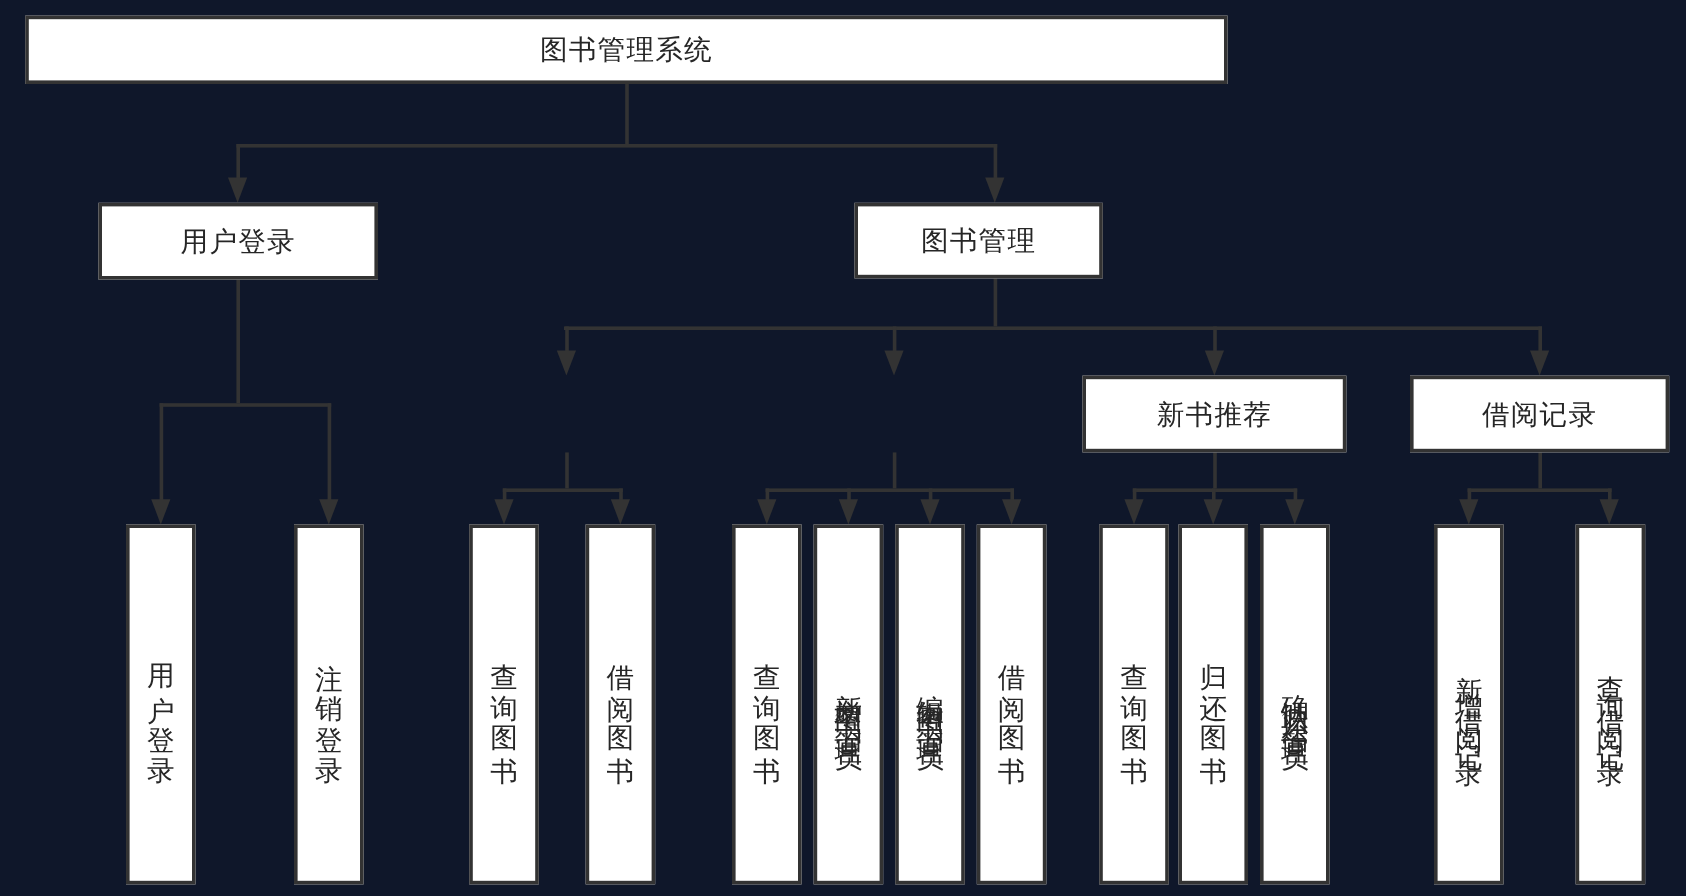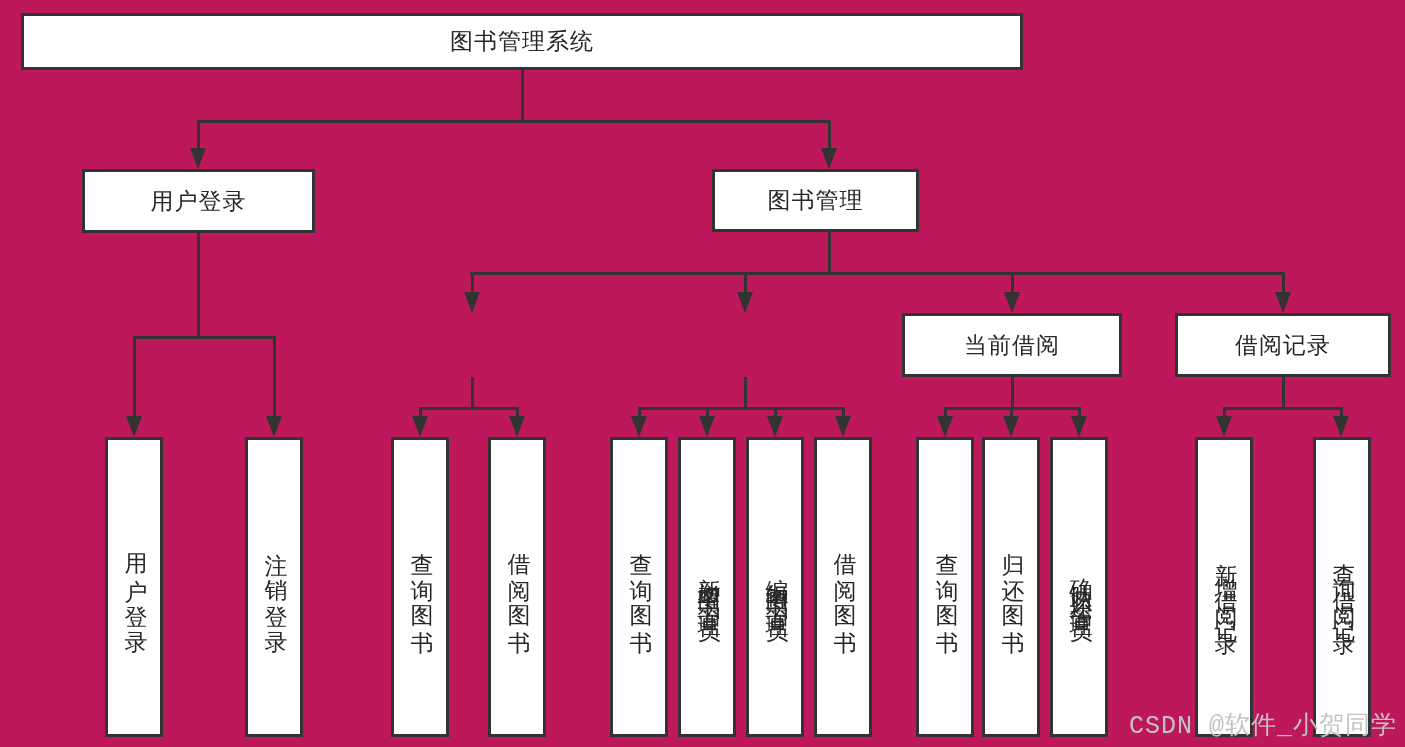--- a/index.html
+++ b/index.html
@@ -1,19 +1,19 @@
 <!DOCTYPE html>
 <html><head>
 <meta charset="utf-8">
 <title>图书管理系统</title>
 <style>
   html,body{margin:0;padding:0;background:#ffffff;}
   .canvas{
-    position:relative;width:1405px;height:747px;background:#be185d;overflow:hidden;
-    font-family:Liberation Mono, monospace;color:#262626;
+    position:relative;width:1405px;height:747px;background:#0f172a;overflow:hidden;
+    font-family:Liberation Serif, serif;color:#262626;
   }
   .box{
     position:absolute;box-sizing:border-box;border:3px solid #333333;background:#ffffff;
     display:flex;align-items:center;justify-content:center;
   }
   .box-h{font-size:23px;letter-spacing:1px;white-space:nowrap;}
   .box-v{width:58px;top:437px;height:300px;font-size:23px;}
   .box-v .vtxt{
     writing-mode:vertical-rl;text-orientation:mixed;line-height:1;white-space:nowrap;
   }
@@ -101,21 +101,21 @@
   </div>
 
   <div class="box box-h" style="left:82px;top:169px;width:233px;height:64px">
     <span>用户登录</span>
   </div>
   <div class="box box-h" style="left:712px;top:169px;width:207px;height:63px">
     <span>图书管理</span>
   </div>
 
   <div class="box box-h" style="left:902px;top:313px;width:220px;height:64px">
-    <span>当前借阅</span>
+    <span>新书推荐</span>
   </div>
   <div class="box box-h" style="left:1175px;top:313px;width:216px;height:64px">
     <span>借阅记录</span>
   </div>
 
   <div class="box box-v" style="left:105px">
     <span class="vtxt sp-l">用户登录</span>
   </div>
   <div class="box box-v" style="left:245px">
     <span class="vtxt sp-l">注销登录</span>
@@ -151,15 +151,14 @@
     <span class="vtxt sp-s">确认归还（管理员）</span>
   </div>
 
   <div class="box box-v" style="left:1195px">
     <span class="vtxt sp-m">新增借阅记录</span>
   </div>
   <div class="box box-v" style="left:1313px">
     <span class="vtxt sp-m">查询借阅记录</span>
   </div>
 
-  <div class="watermark">CSDN @软件_小贺同学</div>
 
 </div>
 
 </body></html>

